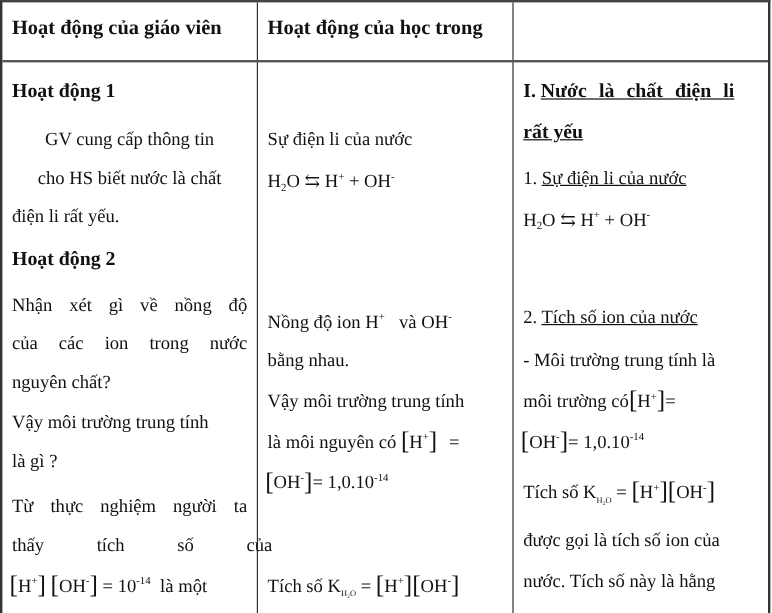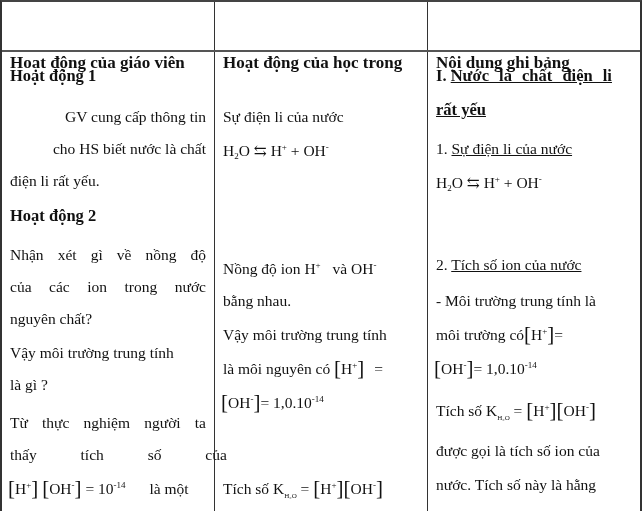--- a/index.html
+++ b/index.html
@@ -3,41 +3,40 @@
 <meta charset="utf-8">
 <style>
   html, body { margin: 0; padding: 0; background: #ffffff; }
   body { width: 643px; height: 511px; overflow: hidden; position: relative;
          font-family: "Liberation Serif", "DejaVu Serif", serif; color: #111; }
   .tbl { position: absolute; left: 0; top: 0; width: 642px; height: 560px;
          border-left: 2px solid #333; border-top: 2px solid #444; border-right: 2px solid #333; box-sizing: border-box; }
   .vline { position: absolute; top: 0; bottom: 0; width: 1px; background: #333; }
   .hline { position: absolute; left: 0; right: 0; height: 2px; background: #555; }
   .cell { position: absolute; box-sizing: border-box; }
-  .hdr { font-weight: bold; font-size: 17px; top: 11px; margin-top: 40px; }
+  .hdr { font-weight: bold; font-size: 17px; top: 11px; }
   .line { position: absolute; font-size: 15.5px; white-space: nowrap; }
-  .just { display: flex; justify-content: flex-end; }
+  .just { display: flex; justify-content: center; }
   .b { font-weight: bold; font-size: 16.5px; }
   .u { text-decoration: underline; }
   sup { font-size: 9px; vertical-align: 6px; line-height: 0; }
   sub { font-size: 9px; vertical-align: -3px; line-height: 0; }
   .br { font-size: 21px; font-weight: normal; line-height: 0; position: relative; top: 1px; }
   .ksub { font-size: 7px; vertical-align: -4px; line-height: 0; }
 </style>
 </head>
 <body>
 
 <div class="tbl">
   <div class="vline" style="left:212px"></div>
   <div class="vline" style="left:425px"></div>
   <div class="hline" style="top:48px"></div>
 
   <div class="cell hdr" style="left:8px">Hoạt động của giáo viên</div>
   <div class="cell hdr" style="left:221px">Hoạt động của học trong</div>
-  <div class="cell hdr" style="left:434px">Nội dung ghi bảng</div>
 
   <div>
     <div class="line b" style="left:8px; top:64px">Hoạt động 1</div>
     <div class="line just" style="left:8px; width:196px; top:106px">
         <span>GV cung cấp thông tin</span>
       </div>
     <div class="line just" style="left:8px; width:196px; top:138px">
         <span>cho HS biết nước là chất</span>
       </div>
     <div class="line" style="left:8px; top:170px">điện li rất yếu.</div>
@@ -46,21 +45,21 @@
     <div class="line" style="left:8px; width:196px; top:276px; text-align:justify; text-align-last:justify">của các ion trong nước</div>
     <div class="line" style="left:8px; top:308px">nguyên chất?</div>
     <div class="line" style="left:8px; top:342px">Vậy môi trường trung tính</div>
     <div class="line" style="left:8px; top:374px">là gì ?</div>
     <div class="line" style="left:8px; width:196px; top:412px; text-align:justify; text-align-last:justify">Từ thực nghiệm người ta</div>
     <div class="line" style="left:8px; width:196px; top:444px; word-spacing:40px">thấy tích số của</div>
     <div class="line" style="left:6px; top:478px">
       <span class="br">[</span><span>H</span><sup>+</sup><span class="br">]</span>
       <span class="br">[</span><span>OH</span><sup>-</sup><span class="br">]</span>
       <span>= 10</span><sup>-14</sup>
-      <span style="margin-left:20px">là một</span>
+      <span style="margin-left:4px">là một</span>
     </div>
   </div>
 
   <div>
     <div class="line" style="left:221px; top:106px">Sự điện li của nước</div>
     <div class="line" style="left:221px; top:140px">
       <span>H</span><sub>2</sub><span>O</span>
       <span>⇆</span>
       <span>H</span><sup>+</sup>
       <span>+ OH</span><sup>-</sup>

